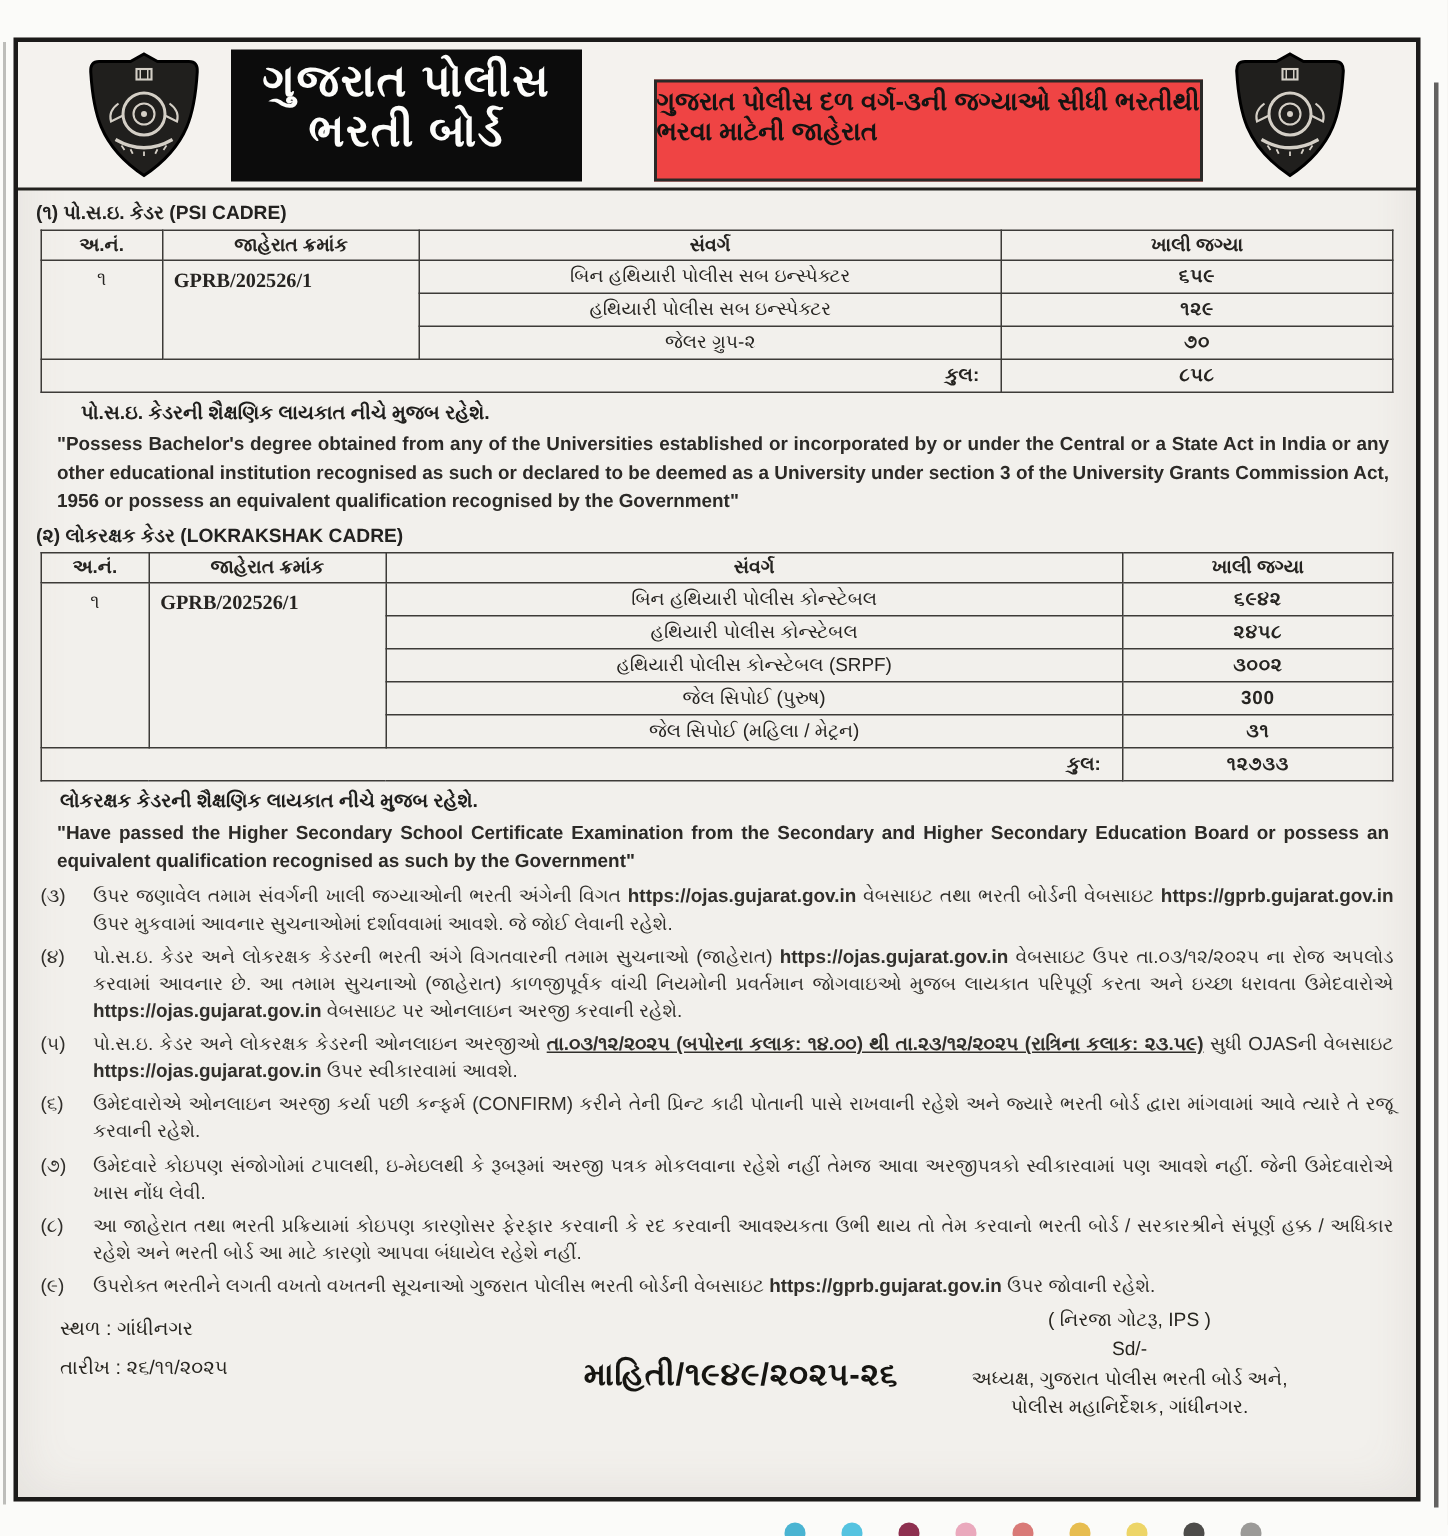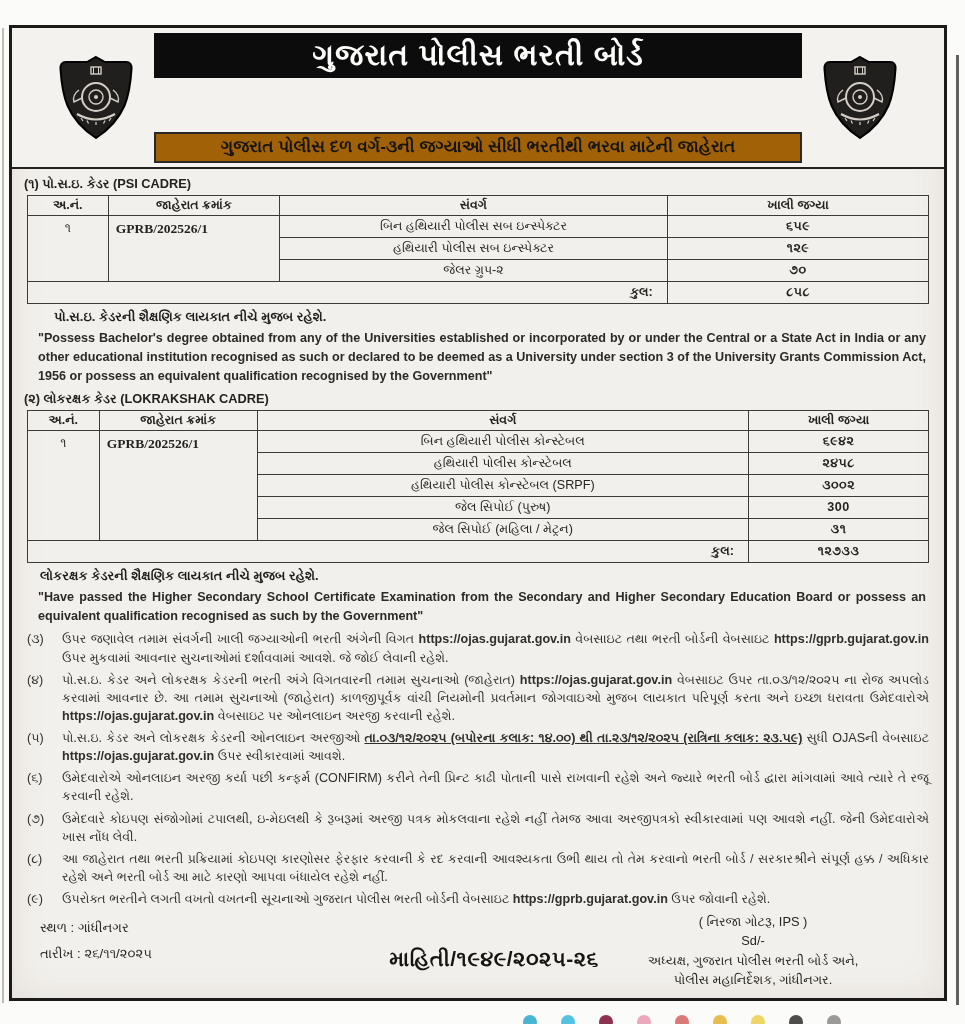--- a/index.html
+++ b/index.html
@@ -17,29 +17,29 @@
   
   .doc{
     position:absolute;left:9px;top:25px;width:938px;height:976px;
     border:3px solid #1c1b1a;background:#f2f0ec;
     box-shadow:inset 0 0 35px rgba(120,110,95,.12);
     overflow:hidden;box-sizing:border-box;
   }
   
   .hdr{display:flex;align-items:stretch;padding:5px 38px 4px 38px;border-bottom:2px solid #23221f;background:#f4f2ee;}
   .badge{flex:none;display:flex;align-items:center;justify-content:center;width:92px;}
-  .hdr-center{flex:1;margin:0 12px;display:flex;flex-direction:column;gap:48px;}
+  .hdr-center{flex:1;margin:0 12px;display:flex;flex-direction:row;gap:48px;}
   .title-band{
     background:#0c0c0c;color:#fdfdfb;text-align:center;
     font-size:30px;font-weight:bold;letter-spacing:1px;
     padding:5px 0 7px;line-height:1.1;
   }
   .subtitle-band{
-    margin-top:6px;border:2px solid #2a2927;background:#a16207;
-    text-align:center;font-weight:bold;font-size:17px;color:#151412;
+    margin-top:20px;border:2px solid #2a2927;background:#ef4444;
+    text-align:left;font-weight:bold;font-size:17px;color:#151412;
     padding:3px 0 4px;
   }
   
   .content{padding:4px 12px 0 12px;}
   .intro{
     font-size:12.8px;line-height:1.42;text-align:justify;color:#34322e;
     text-indent:44px;margin:4px 2px 4px;
   }
   .sec-label{font-weight:bold;font-size:12.8px;color:#232220;margin:3px 0 3px;}
   table{width:99.4%;border-collapse:collapse;margin:1px auto 5px;}

